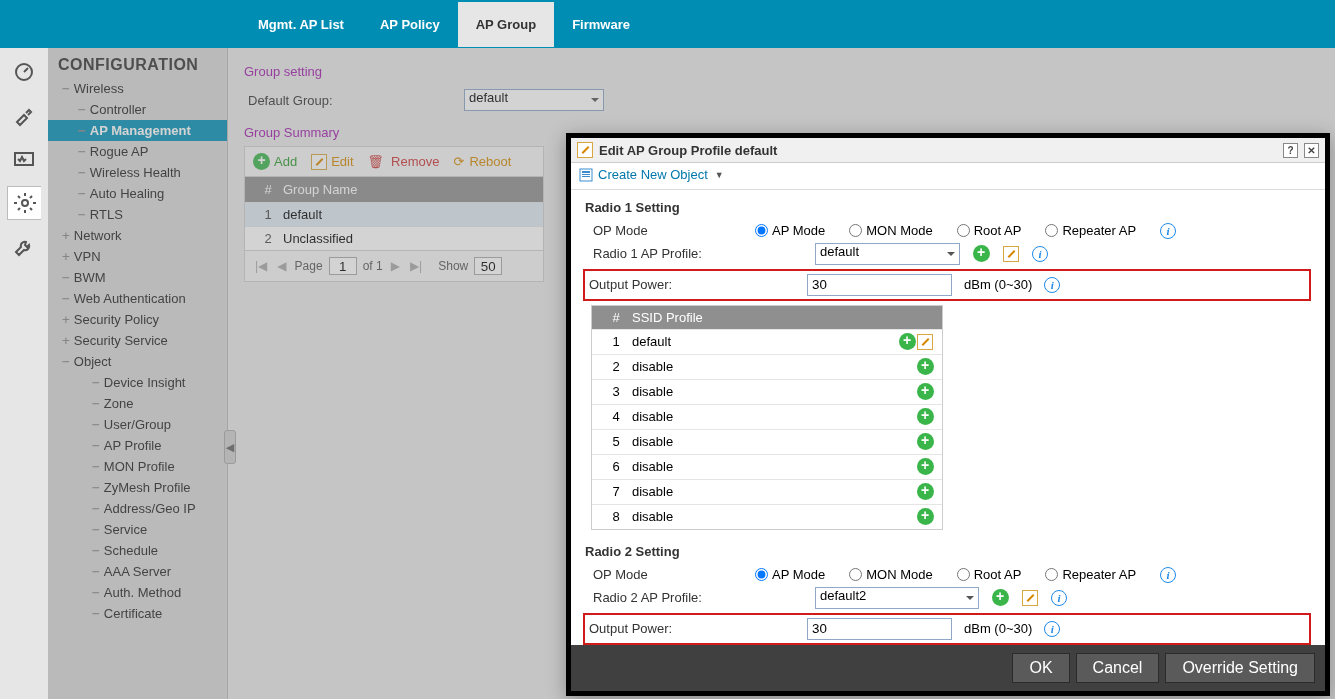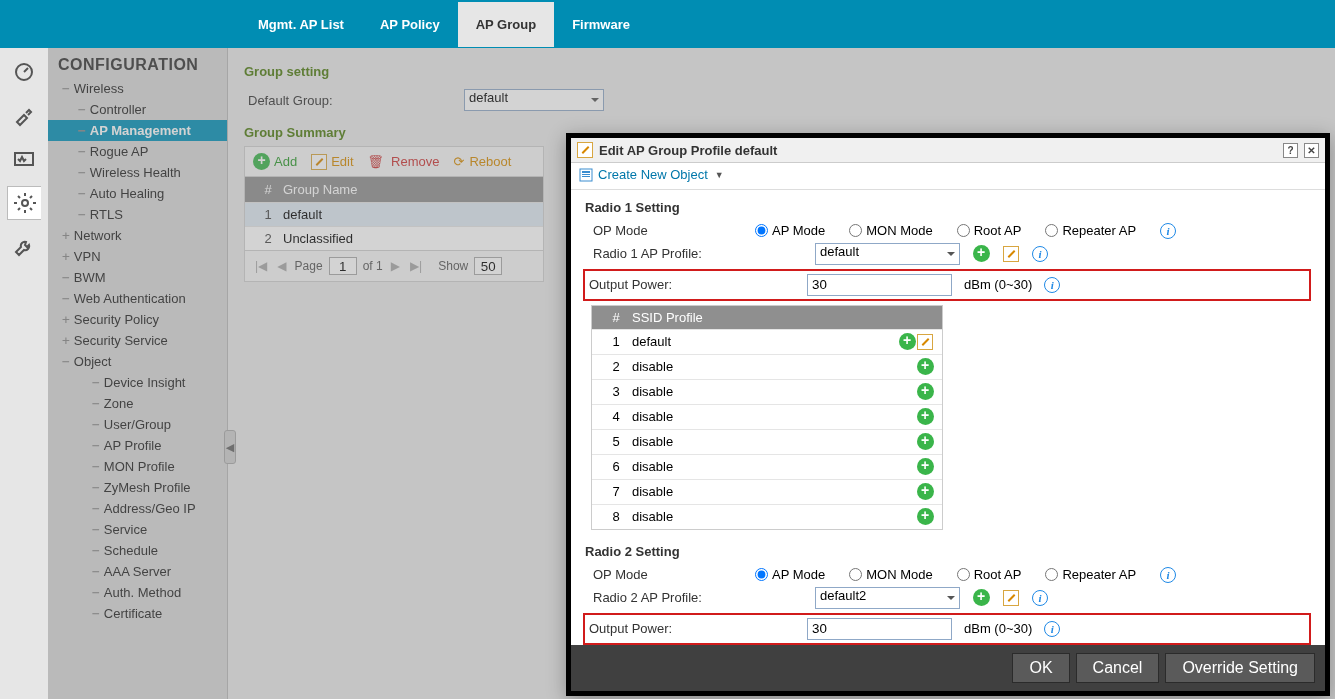--- a/index.html
+++ b/index.html
@@ -25,21 +25,21 @@
 .nav li.child2 { padding-left: 44px; }
 .nav li.child2::before { content: "−"; }
 .nav li.active { background: #0091b8; color: #fff; font-weight: 600; }
 
 .main { position: absolute; top: 48px; left: 228px; right: 0; bottom: 0; background: #eaeaea; padding: 16px; }
 .collapse-handle { position: absolute; left: 224px; top: 430px; width: 12px; height: 34px; background: #d0d0d0; border: 1px solid #aaa; border-radius: 3px; display: flex; align-items: center; justify-content: center; color: #666; font-size: 11px; cursor: pointer; z-index: 2; }
 
 
 .dim { position: absolute; top: 48px; left: 48px; right: 0; bottom: 0; background: rgba(128,128,128,.35); z-index: 5; pointer-events: none; }
 
-.panel-title { font-weight: 700; color: #4d7c0f; margin-bottom: 6px; }
+.panel-title { font-weight: 400; color: #a21caf; margin-bottom: 6px; }
 .field-row { display: flex; align-items: center; gap: 16px; padding: 4px 0 14px 4px; }
 .field-row label { width: 200px; color: #333; }
 .select { border: 1px solid #8fa8c7; height: 22px; min-width: 140px; padding: 0 4px; background: #fff; }
 .select.arrow { position: relative; padding-right: 16px; }
 .select.arrow::after { content: ""; position: absolute; right: 4px; top: 8px; border: 4px solid transparent; border-top-color: #555; }
 
 .toolbar { display: flex; gap: 14px; align-items: center; padding: 6px 8px; background: #f6f6f6; border: 1px solid #cfcfcf; border-bottom: none; }
 .tbtn { display: inline-flex; align-items: center; gap: 4px; cursor: pointer; color: #666; }
 .tbtn.green { color: #2a9a2a; }
 .tbtn.orange { color: #d68b00; }
@@ -362,21 +362,21 @@
           <span>Root AP</span>
         </label>
       <label class="radio-wrap">
           <input type="radio" style="">
           <span>Repeater AP</span>
         </label>
       <span class="info-i">i</span>
     </div>
     <div class="frow">
       <span class="lbl" style="width:210px;">Radio 2 AP Profile:</span>
-      <div class="select arrow" style="width:145px;">default2</div>
+      <div class="select arrow" style="width:164px;">default2</div>
       <span class="iconbtn">
           <span class="add-circ">+</span>
         </span>
       <span class="iconbtn">
           <span class="edit-pen"></span>
         </span>
       <span class="info-i">i</span>
     </div>
     <div class="frow red-frame">
       <span class="lbl" style="width:206px;">Output Power:</span>

